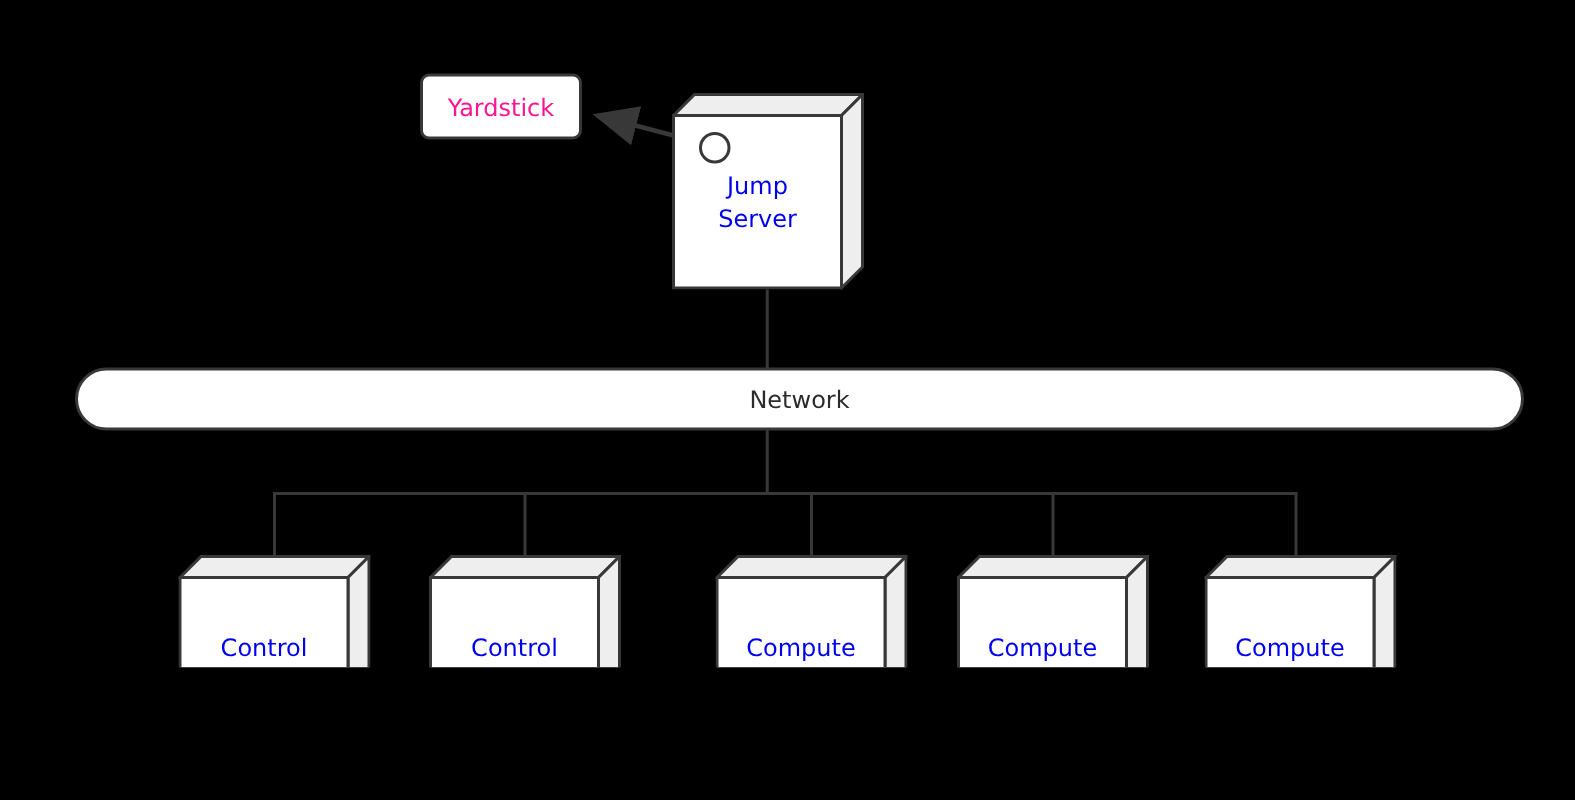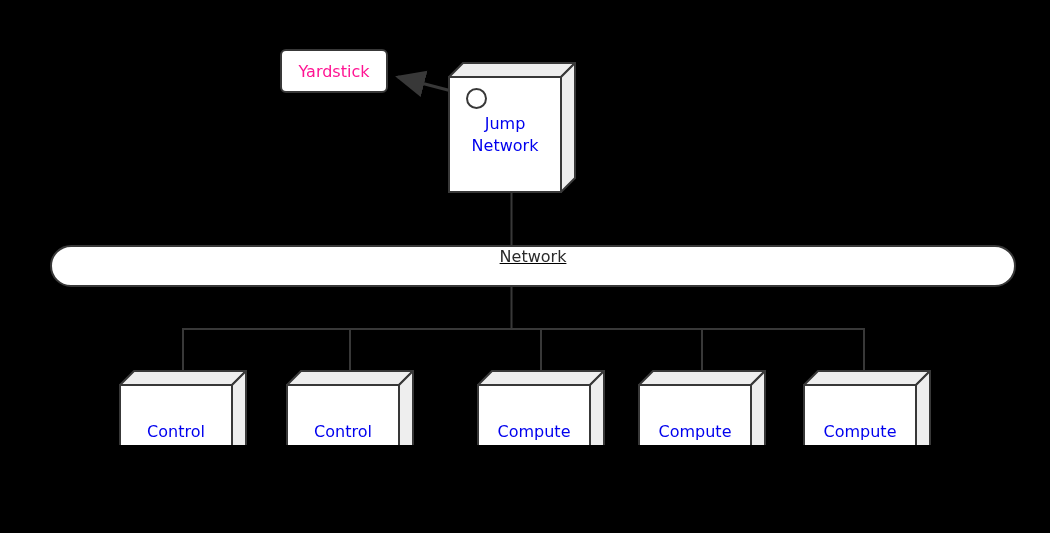--- a/index.html
+++ b/index.html
@@ -40,23 +40,22 @@
   
   .network-pill {
     position: absolute;
     left: 50px; top: 245px;
     width: 966px; height: 42px;
     background: #ffffff;
     border: 2.5px solid #383838;
     border-radius: 21px;
     box-sizing: border-box;
     display: flex;
-    align-items: flex-start;
+    align-items: center;
     justify-content: center;
-    text-decoration: underline;
   }
   .network-pill .label {
     color: #2B2B2B;
     font-size: 16px;
   }
   
   .node3d {
     position: absolute;
     width: 128px; height: 131px;
   }
@@ -119,21 +118,21 @@
     <span class="label">Yardstick</span>
   </div>
 
   <div class="node3d" style="left:448px; top:62px;">
     <svg width="128" height="131" viewBox="0 0 128 131">
       <polygon points="1,15 15,1 127,1 113,15" fill="#EEEEEE" stroke="#383838" stroke-width="2"></polygon>
       <polygon points="113,15 127,1 127,116 113,130" fill="#EEEEEE" stroke="#383838" stroke-width="2"></polygon>
       <polygon points="1,15 113,15 113,130 1,130" fill="#FFFFFF" stroke="#383838" stroke-width="2"></polygon>
     </svg>
     <div class="node-label">
-      <span>Jump Network</span>
+      <span>Jump Server</span>
     </div>
   </div>
 
   <div class="port-circle"></div>
 
   <div class="network-pill">
     <span class="label">Network</span>
   </div>
 
   <div class="node3d" style="left:119px; top:370px;">

